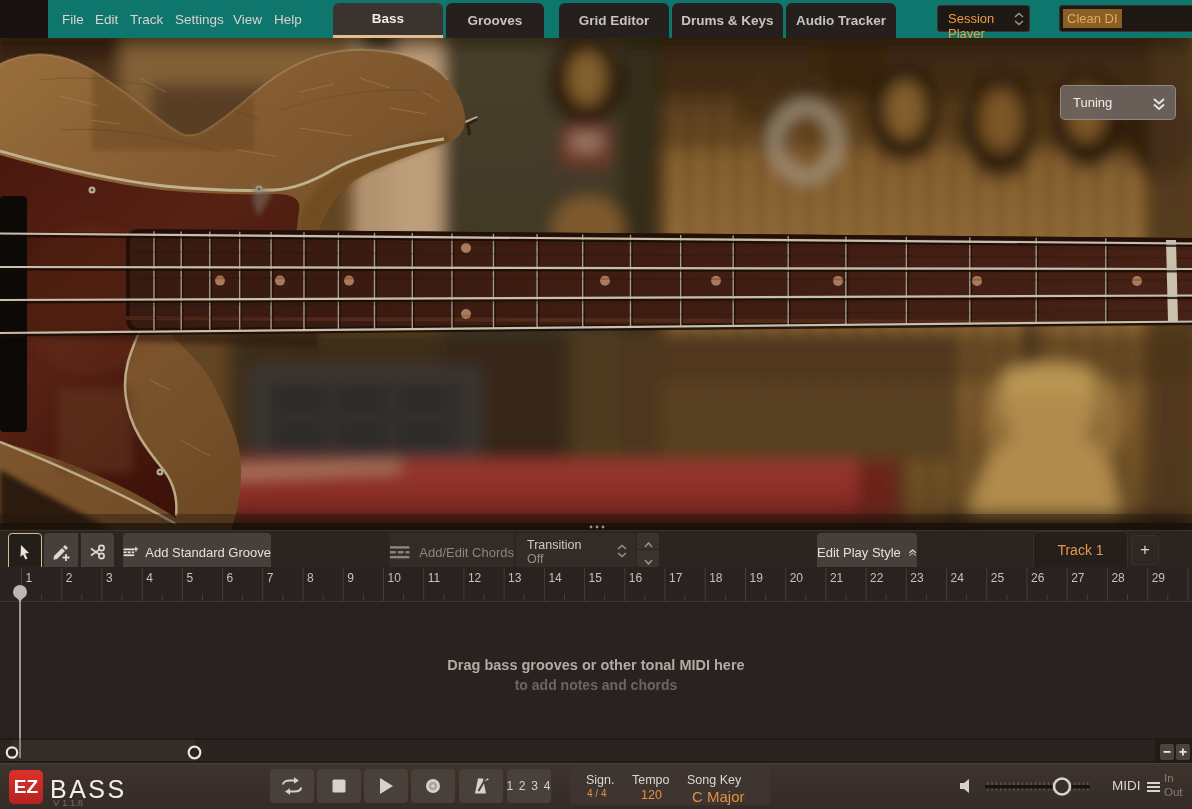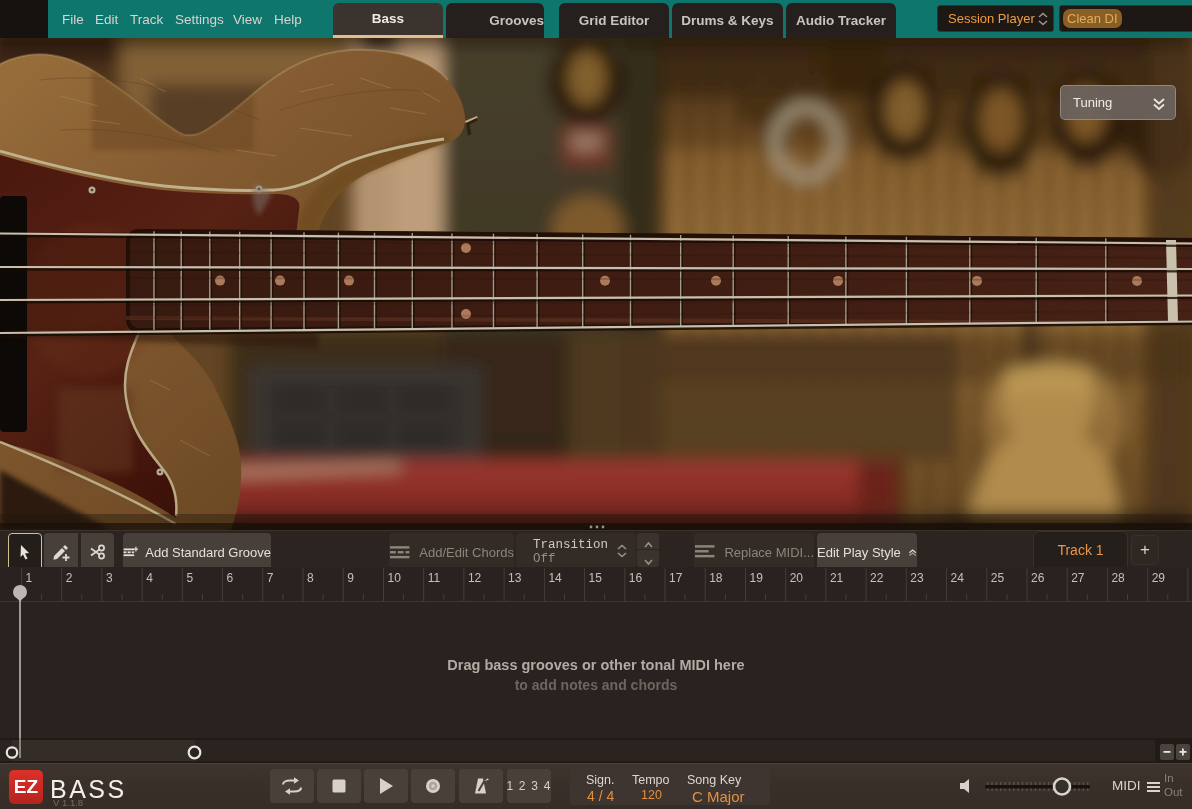--- a/index.html
+++ b/index.html
@@ -23,33 +23,33 @@
 <div id="stage">
 
 <div class="abs" id="menubar">
   <span class="mi" style="left:14px">File</span>
   <span class="mi" style="left:47px">Edit</span>
   <span class="mi" style="left:82px">Track</span>
   <span class="mi" style="left:127px">Settings</span>
   <span class="mi" style="left:185px">View</span>
   <span class="mi" style="left:226px">Help</span>
   <div class="tab active" style="left:285px; width:110px;">Bass</div>
-  <div class="tab" style="left:398px; width:98px;text-align:right;">Grooves</div>
+  <div class="tab" style="left:398px; width:98px;">Grooves</div>
   <div class="tab" style="left:511px; width:110px;">Grid Editor</div>
   <div class="tab" style="left:624px; width:111px;">Drums &amp; Keys</div>
   <div class="tab" style="left:738px; width:110px;">Audio Tracker</div>
-  <div class="combo" style="left:889px; width:117px;">
+  <div class="combo" style="left:889px; width:93px;">
         <span style="position:absolute;left:10px;top:5px;">Session Player</span>
         <span style="position:absolute;right:4px;top:5px;"><svg width="12" height="16" viewBox="0 0 12 16" style="">
             <path d="M2,6 L6,2.5 L10,6" fill="none" stroke="#9a928a" stroke-width="1.6"></path>
             <path d="M2,10 L6,13.5 L10,10" fill="none" stroke="#9a928a" stroke-width="1.6"></path>
           </svg></span>
       </div>
   <div class="combo" style="left:1011px; width:166px;">
-        <span style="position:absolute;left:3px;top:3px;background:#8a5f26;color:#e2ab5e;padding:2px 4px;border-radius:7px;">Clean DI</span>
+        <span style="position:absolute;left:3px;top:3px;background:#8a5f26;color:#e2ab5e;padding:2px 4px;">Clean DI</span>
         <span style="position:absolute;right:6px;top:5px;"><svg width="12" height="16" viewBox="0 0 12 16" style="">
             <path d="M2,6 L6,2.5 L10,6" fill="none" stroke="#9a928a" stroke-width="1.6"></path>
             <path d="M2,10 L6,13.5 L10,10" fill="none" stroke="#9a928a" stroke-width="1.6"></path>
           </svg></span>
       </div>
   <div style="position:absolute;left:1179px;top:4px;width:13px;height:14px;background:#2a241f;border:1px solid #39312a;text-align:center;"><svg width="11" height="10" viewBox="0 0 11 10">
           <path d="M2,7 L5.5,3 L9,7" fill="none" stroke="#9a928a" stroke-width="1.5"></path>
         </svg></div>
   <div style="position:absolute;left:1179px;top:19px;width:13px;height:14px;background:#2a241f;border:1px solid #39312a;text-align:center;"><svg width="11" height="10" viewBox="0 0 11 10">
           <path d="M2,3 L5.5,7 L9,3" fill="none" stroke="#9a928a" stroke-width="1.5"></path>
@@ -370,43 +370,35 @@
         <svg width="24" height="18" viewBox="0 0 24 18" style="">
           <rect x="1" y="3" width="20" height="2.5" fill="#8d857c"></rect>
           <rect x="1" y="8" width="6" height="2.5" fill="#8d857c"></rect>
           <rect x="9" y="8" width="6" height="2.5" fill="#8d857c"></rect>
           <rect x="17" y="8" width="4" height="2.5" fill="#8d857c"></rect>
           <rect x="1" y="13" width="20" height="2.5" fill="#8d857c"></rect>
         </svg>
         <span>Add/Edit Chords</span>
       </div>
   <div class="tbtn dim" style="left:516px; width:120px; justify-content:flex-start;">
-     <div style="margin-left:17px; line-height:14px; font-size:12.5px;font-family:Liberation Mono, monospace;">
+     <div style="margin-left:11px; line-height:14px; font-size:12.5px;">
           <div style="color:#cfc9c2;">Transition</div>
           <div style="color:#978f86;">Off</div>
         </div>
      <span style="position:absolute; right:8px; top:10px;"><svg width="12" height="16" viewBox="0 0 12 16" style="">
             <path d="M2,6 L6,2.5 L10,6" fill="none" stroke="#9a928a" stroke-width="1.6"></path>
             <path d="M2,10 L6,13.5 L10,10" fill="none" stroke="#9a928a" stroke-width="1.6"></path>
           </svg></span>
   </div>
   <div style="position:absolute; left:637px; top:2px; width:22px; height:16px; background:#3a322c; border-radius:3px 3px 0 0; text-align:center; padding-top:3px;"><svg width="11" height="10" viewBox="0 0 11 10">
           <path d="M2,7 L5.5,3 L9,7" fill="none" stroke="#9a928a" stroke-width="1.5"></path>
         </svg></div>
   <div style="position:absolute; left:637px; top:19px; width:22px; height:17px; background:#3a322c; border-radius:0 0 3px 3px; text-align:center; padding-top:3px;"><svg width="11" height="10" viewBox="0 0 11 10">
           <path d="M2,3 L5.5,7 L9,3" fill="none" stroke="#9a928a" stroke-width="1.5"></path>
         </svg></div>
-  <div class="tbtn dim" style="left:694px; width:120px;">
-        <svg width="24" height="18" viewBox="0 0 24 18" style="">
-          <rect x="1" y="2" width="20" height="2.5" fill="#8d857c"></rect>
-          <rect x="1" y="7" width="14" height="2.5" fill="#8d857c"></rect>
-          <rect x="1" y="12" width="20" height="2.5" fill="#8d857c"></rect>
-        </svg>
-        <span>Replace MIDI...</span>
-      </div>
   <div class="tbtn lit" style="left:817px; width:100px;">
         <span>Edit Play Style</span>
         <svg width="14" height="14" viewBox="0 0 14 14" style="">
           <path d="M2,8 L7,4 L12,8" fill="none" stroke="#ddd8d2" stroke-width="2"></path>
           <path d="M2,12.5 L7,8.5 L12,12.5" fill="none" stroke="#ddd8d2" stroke-width="2" opacity="0.6"></path>
         </svg>
       </div>
   <div style="position:absolute; left:1033px; top:0px; width:95px; height:37px; background:#251f1b; border:1px solid #38302a; border-bottom:none; border-radius:6px 6px 0 0; color:#e8954a; font-size:14px; text-align:center; line-height:37px;">Track 1</div>
   <div style="position:absolute; left:1131px; top:4px; width:28px; height:30px; background:#2e2722; border:1px solid #38302a; border-radius:4px; color:#d8d3ce; font-size:17px; text-align:center; line-height:28px;">+</div>
 </div>
@@ -557,21 +549,21 @@
   <div class="tpb" style="left:459px;">
         <svg width="20" height="20" viewBox="0 0 20 20" style="">
           <path d="M7,2.5 L12,2.5 L15,17.5 L4,17.5 Z" fill="#d6d1cb"></path>
           <path d="M7.5,15 L14.5,3" stroke="#49403a" stroke-width="2"></path>
           <path d="M13.2,5.2 L16.8,2.2 L17.8,3.8 Z" fill="#d6d1cb"></path>
         </svg>
       </div>
   <div class="tpb" style="left:507px; color:#d6d1cb; font-size:12px; letter-spacing:1.2px;">1 2 3 4</div>
   <div style="position:absolute; left:570px; top:3px; width:200px; height:38px; background:#3e3530; border-radius:4px;"></div>
   <span style="position:absolute; left:586px; top:9px; font-size:12.5px; color:#ddd7d1;">Sign.</span>
-  <span style="position:absolute; left:587px; top:24px; font-size:14px; color:#e09140;">4 / 4</span>
+  <span style="position:absolute; left:587px; top:24px; font-size:10px; color:#e09140;">4 / 4</span>
   <span style="position:absolute; left:632px; top:9px; font-size:12.5px; color:#ddd7d1;">Tempo</span>
   <span style="position:absolute; left:641px; top:24px; font-size:12.5px; color:#e09140;">120</span>
   <span style="position:absolute; left:687px; top:9px; font-size:12.5px; color:#ddd7d1;">Song Key</span>
   <span style="position:absolute; left:692px; top:24px; font-size:15px; color:#e09140;">C Major</span>
   <span style="position:absolute; left:958px; top:13px;"><svg width="20" height="18" viewBox="0 0 20 18" style="">
           <path d="M2,6 L6,6 L11,2 L11,16 L6,12 L2,12 Z" fill="#d6d1cb"></path>
         </svg></span>
   <svg style="position:absolute; left:0; top:0;" width="1192" height="46" viewBox="0 763 1192 46">
     <rect x="987.0" y="781" width="1.4" height="9" fill="#5c524a"></rect>
 <rect x="991.4" y="781" width="1.4" height="9" fill="#5c524a"></rect>

